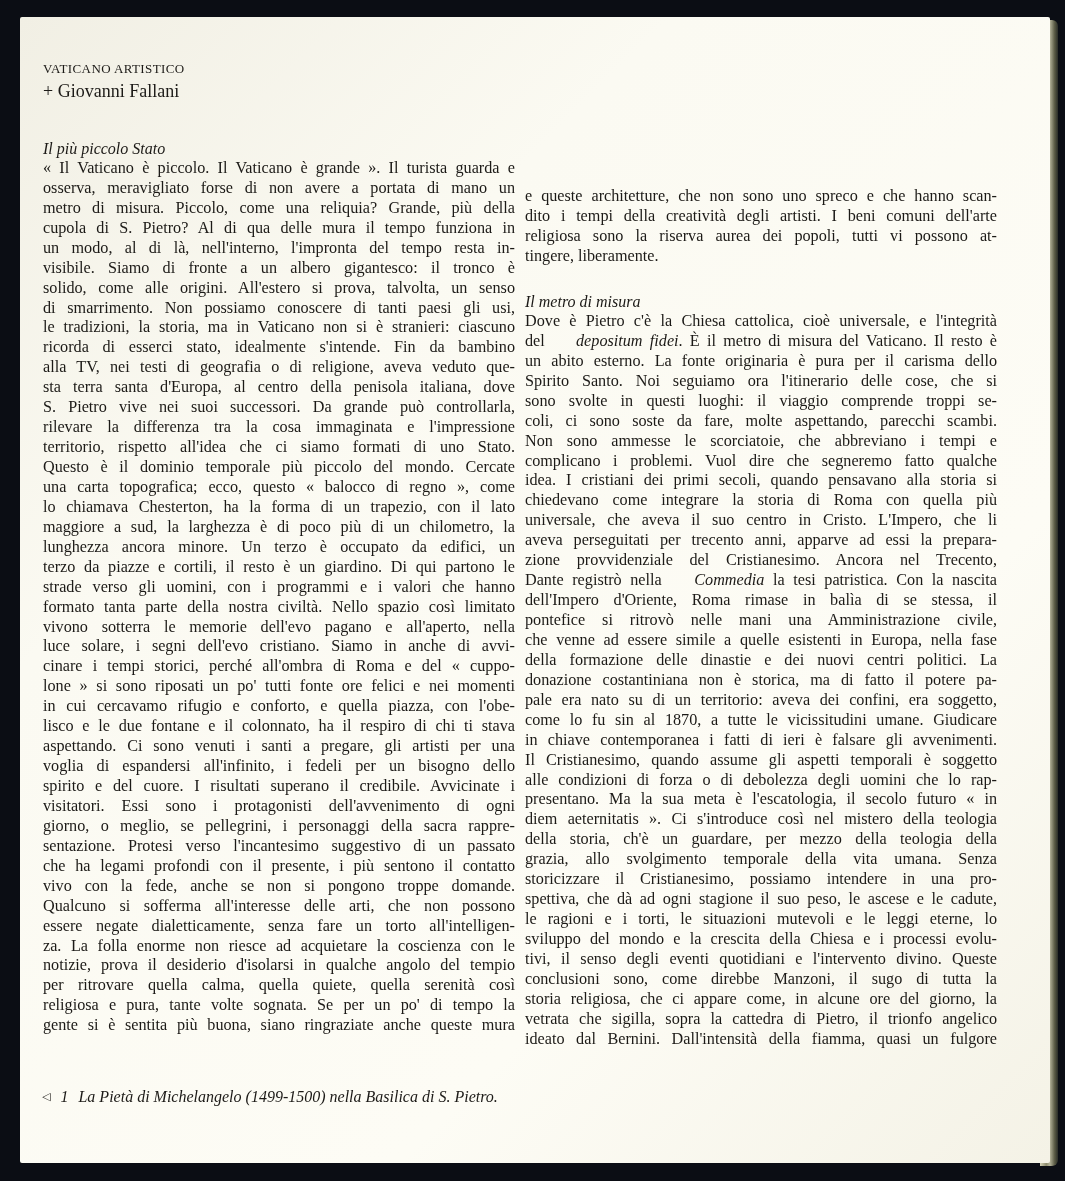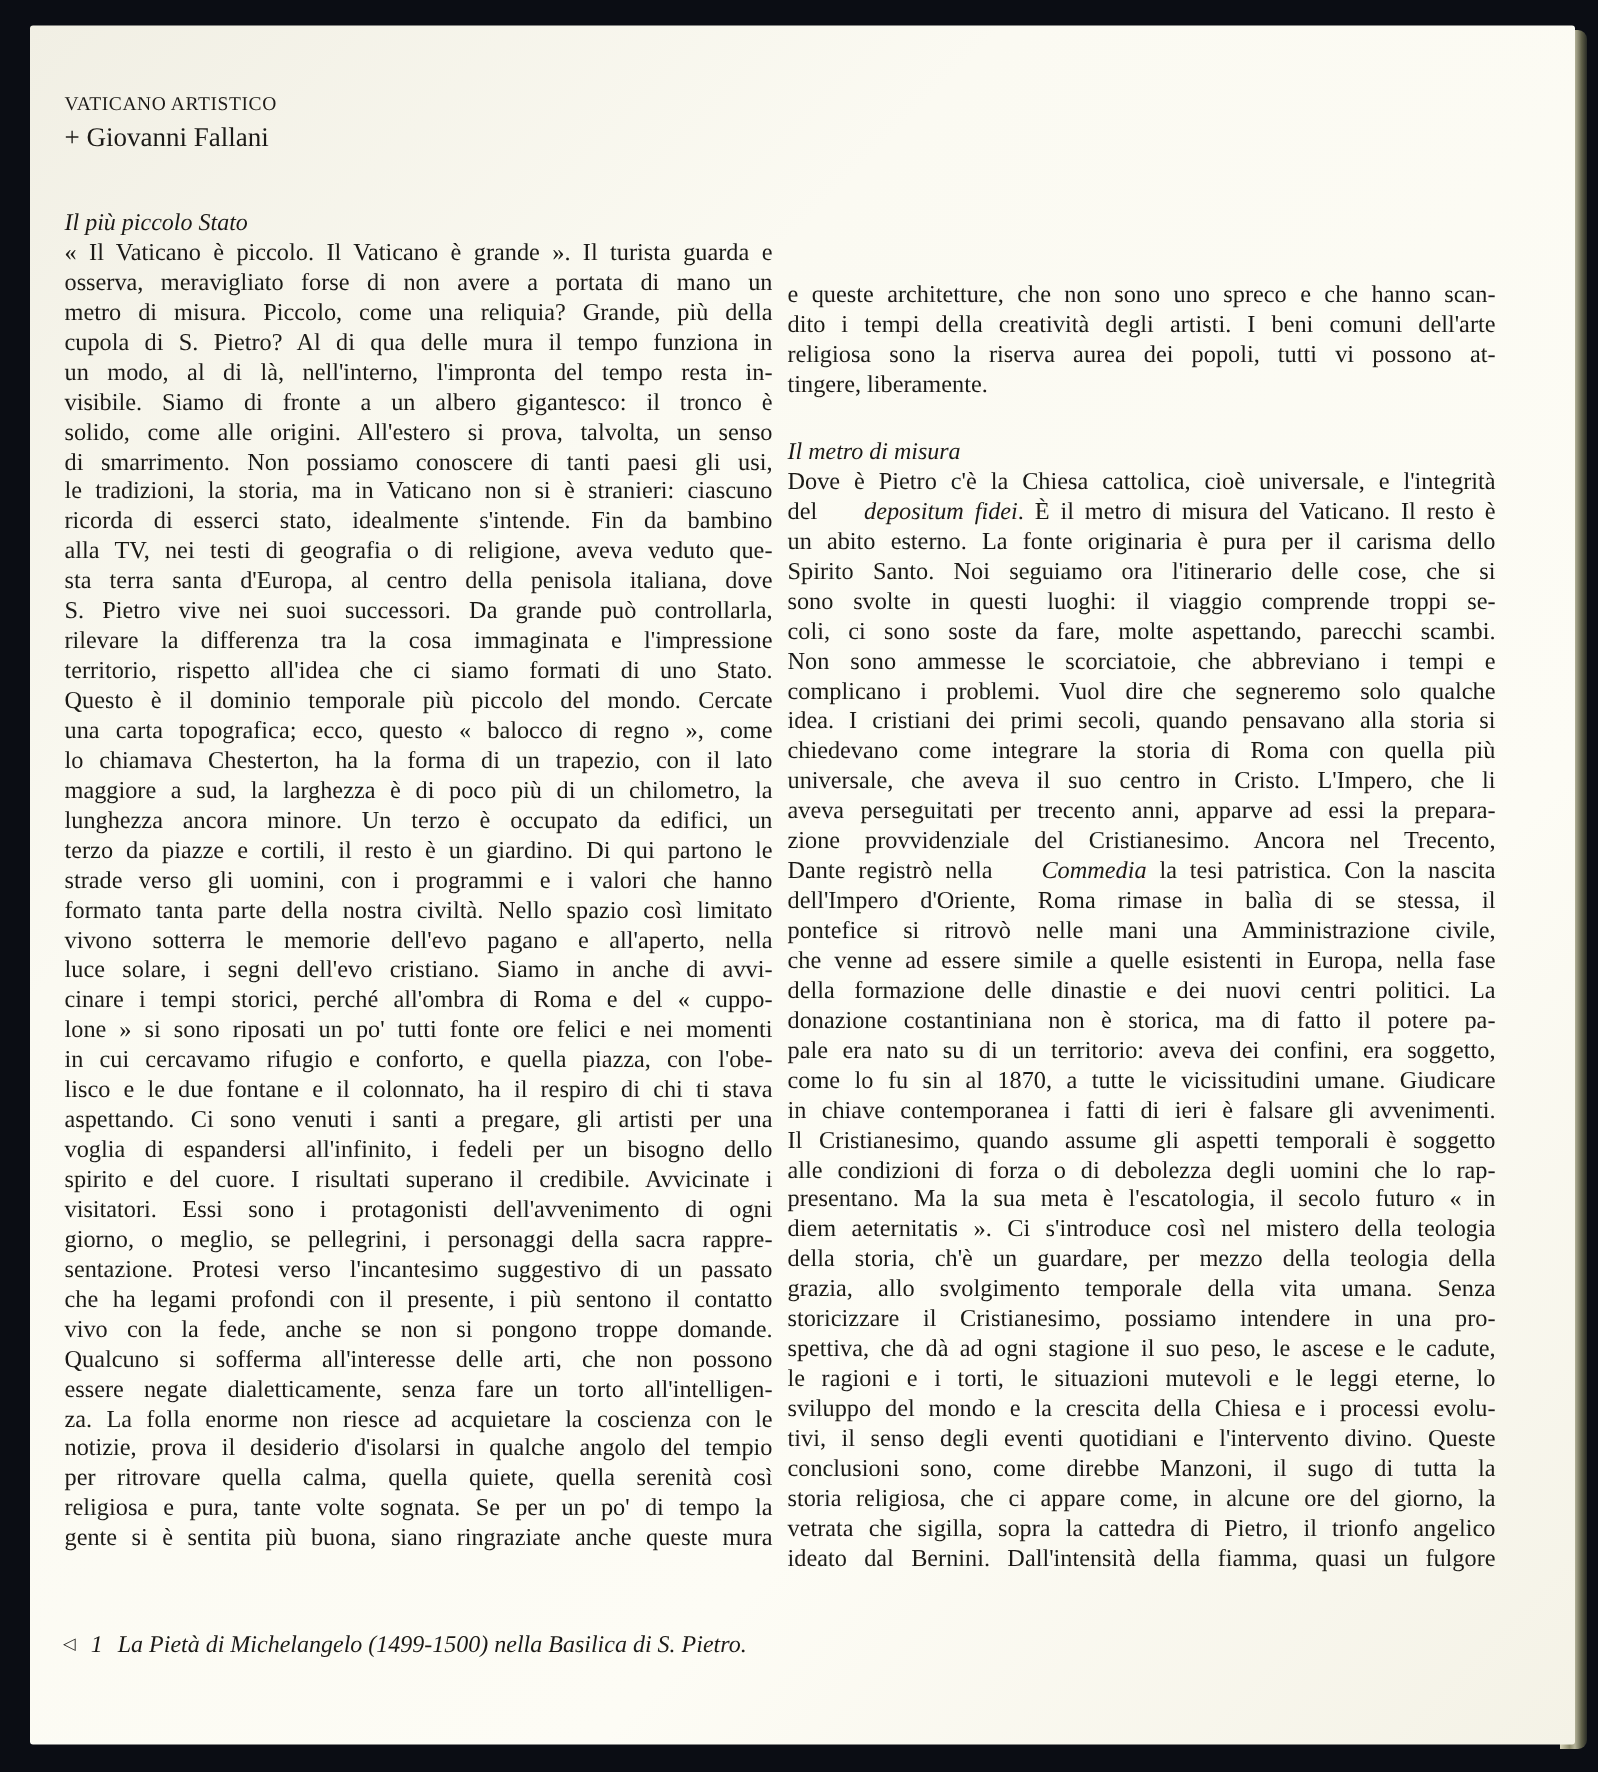--- a/index.html
+++ b/index.html
@@ -114,21 +114,21 @@
 <div class="col right-col-b">
   <div class="section-title">Il metro di misura</div>
   <div>
       <span class="line">Dove è Pietro c'è la Chiesa cattolica, cioè universale, e l'integrità</span>
       <span class="line">del <em>depositum fidei</em>. È il metro di misura del Vaticano. Il resto è</span>
       <span class="line">un abito esterno. La fonte originaria è pura per il carisma dello</span>
       <span class="line">Spirito Santo. Noi seguiamo ora l'itinerario delle cose, che si</span>
       <span class="line">sono svolte in questi luoghi: il viaggio comprende troppi se-</span>
       <span class="line">coli, ci sono soste da fare, molte aspettando, parecchi scambi.</span>
       <span class="line">Non sono ammesse le scorciatoie, che abbreviano i tempi e</span>
-      <span class="line">complicano i problemi. Vuol dire che segneremo solo qualche</span>
+      <span class="line">complicano i problemi. Vuol dire che segneremo fatto qualche</span>
       <span class="line">idea. I cristiani dei primi secoli, quando pensavano alla storia si</span>
       <span class="line">chiedevano come integrare la storia di Roma con quella più</span>
       <span class="line">universale, che aveva il suo centro in Cristo. L'Impero, che li</span>
       <span class="line">aveva perseguitati per trecento anni, apparve ad essi la prepara-</span>
       <span class="line">zione provvidenziale del Cristianesimo. Ancora nel Trecento,</span>
       <span class="line">Dante registrò nella <em>Commedia</em> la tesi patristica. Con la nascita</span>
       <span class="line">dell'Impero d'Oriente, Roma rimase in balìa di se stessa, il</span>
       <span class="line">pontefice si ritrovò nelle mani una Amministrazione civile,</span>
       <span class="line">che venne ad essere simile a quelle esistenti in Europa, nella fase</span>
       <span class="line">della formazione delle dinastie e dei nuovi centri politici. La</span>

